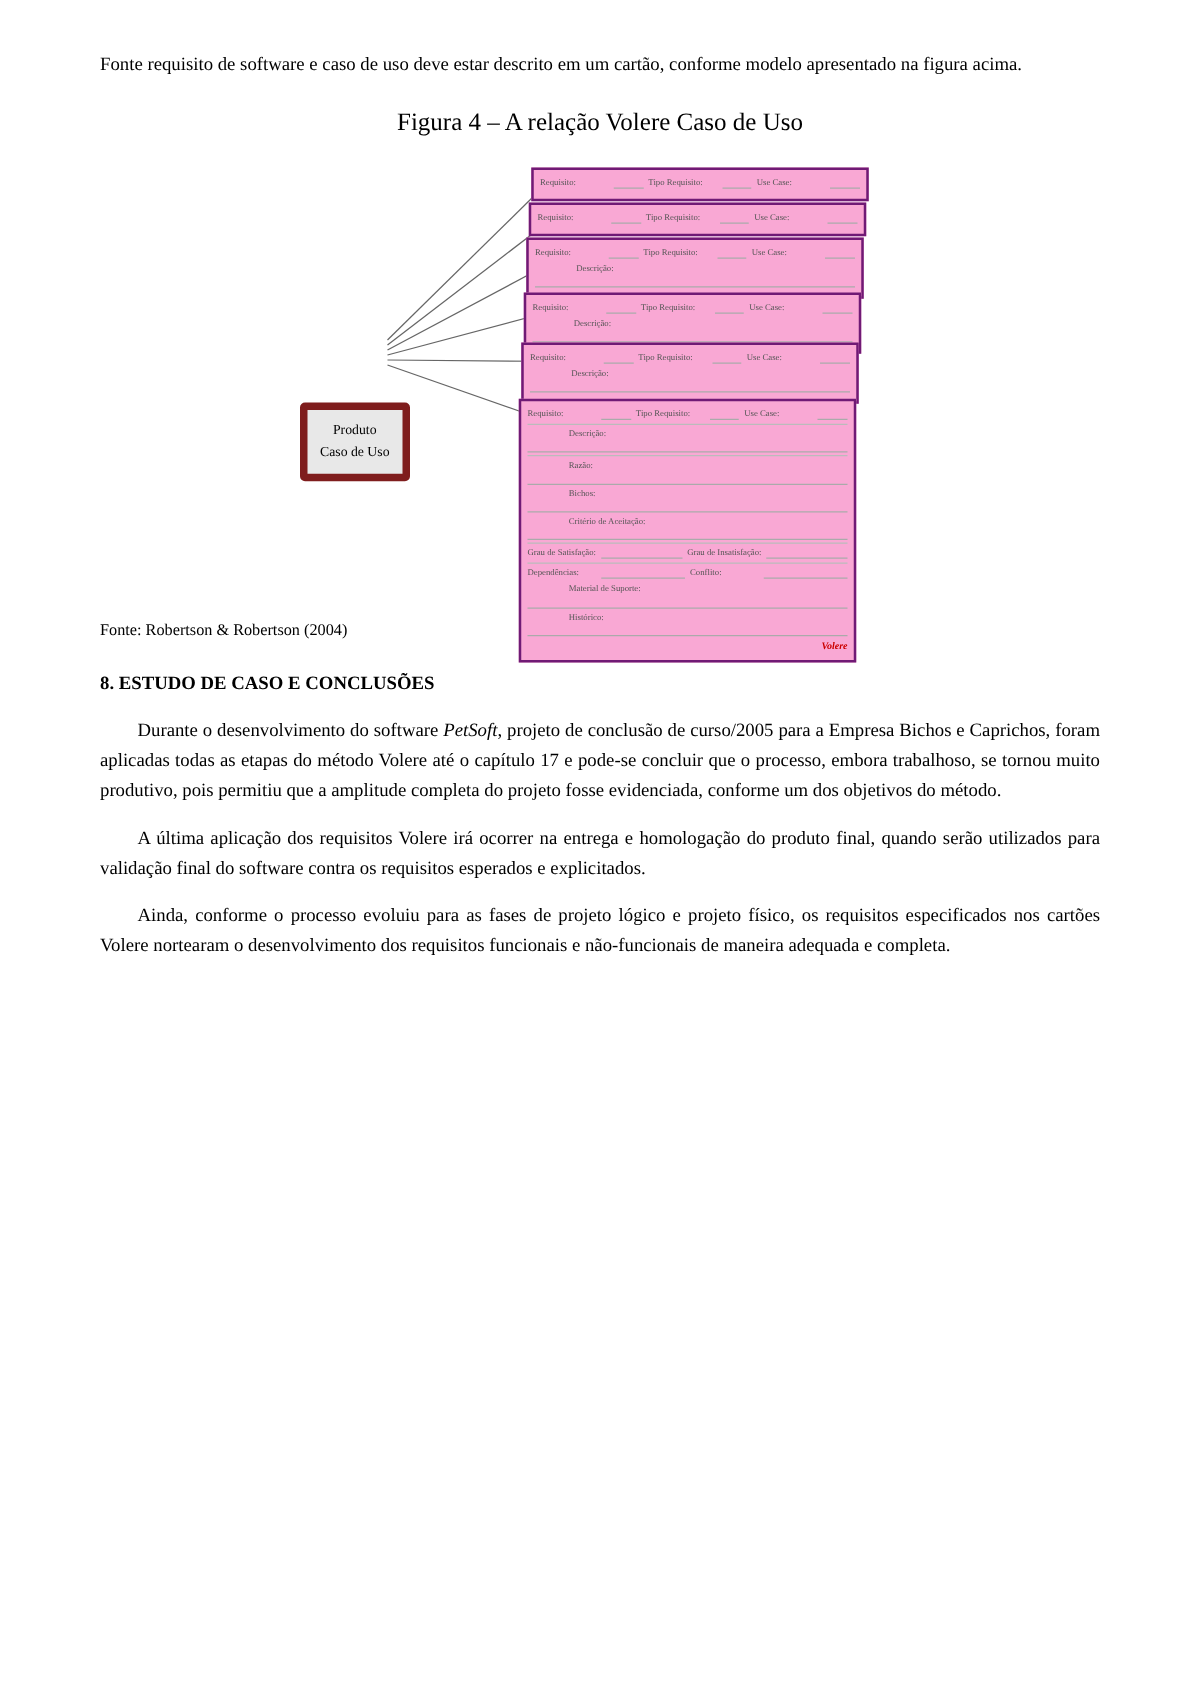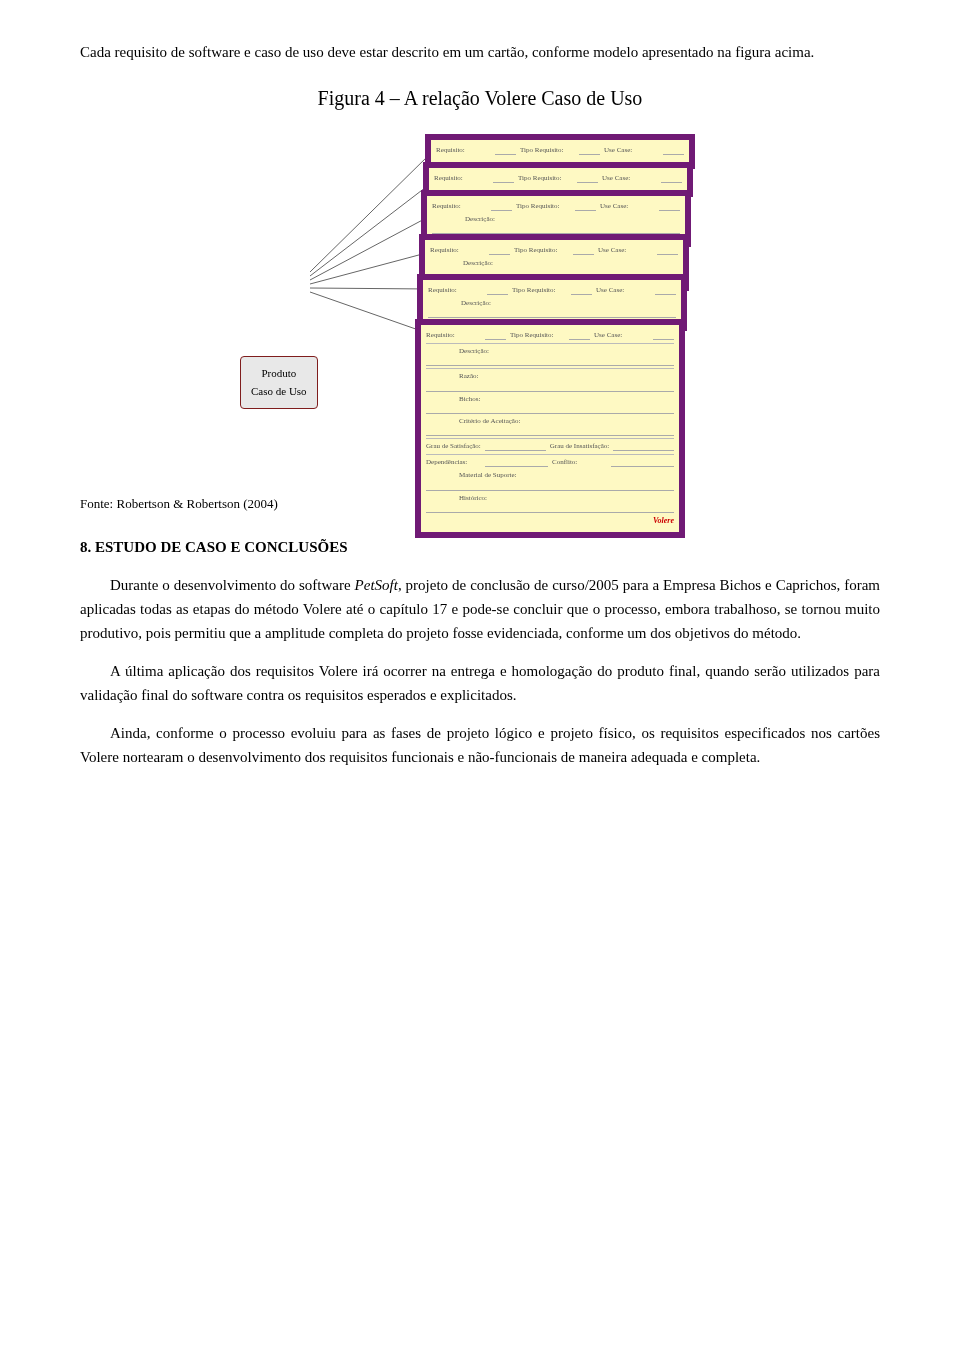--- a/index.html
+++ b/index.html
@@ -25,34 +25,34 @@
     }
 
     .figure-caption {
       text-align: center;
       margin: 18px 0 10px 0;
       font-size: 20px;
     }
 
     .produto-box {
       background: #e8e8e8;
-      border: 1px solid #7f1d1d;
+      border: 6px solid #7f1d1d;
       border-radius: 4px;
       padding: 8px 10px;
       font-size: 11px;
       text-align: center;
       min-width: 70px;
-      margin-top: 102px;
+      margin-top: 68px;
     }
 
     
     .volere-card {
       position: absolute;
-      background: #fef9c3;
-      border: 6px solid #701a75;
+      background: #f9a8d4;
+      border: 2px solid #701a75;
       width: 280px;
       font-size: 7px;
       padding: 5px;
     }
 
     .volere-card.card1 { top: 0; left: 60px; }
     .volere-card.card2 { top: 25px; left: 50px; }
     .volere-card.card3 { top: 50px; left: 40px; }
     .volere-card.card4 { top: 85px; left: 30px; }
     .volere-card.card5 { top: 120px; left: 20px; }
@@ -125,21 +125,21 @@
 
     .indent {
       text-indent: 2em;
     }
   </style>
 </head>
 <body>
 
 <div class="page-content">
 
-  <p class="paragraph">Cada requisito de software e caso de uso deve estar descrito em um cartão, conforme modelo apresentado na figura acima.</p>
+  <p class="paragraph">Fonte requisito de software e caso de uso deve estar descrito em um cartão, conforme modelo apresentado na figura acima.</p>
 
 
   <div class="figure-caption">Figura 4 – A relação Volere Caso de Uso</div>
 
   <div class="figure-wrapper">
     <div style="position:relative; width:500px; height:360px; margin: 0 auto;">
 
       <div class="produto-box" style="position:absolute; left:10px; top:130px;">
         Produto<br>Caso de Uso
       </div>

